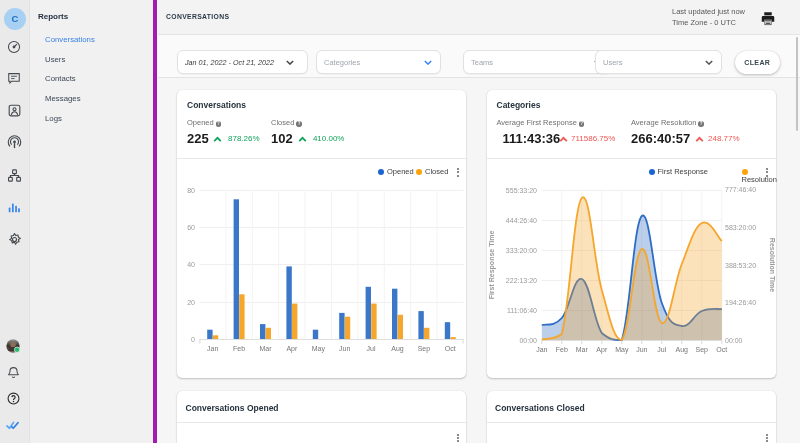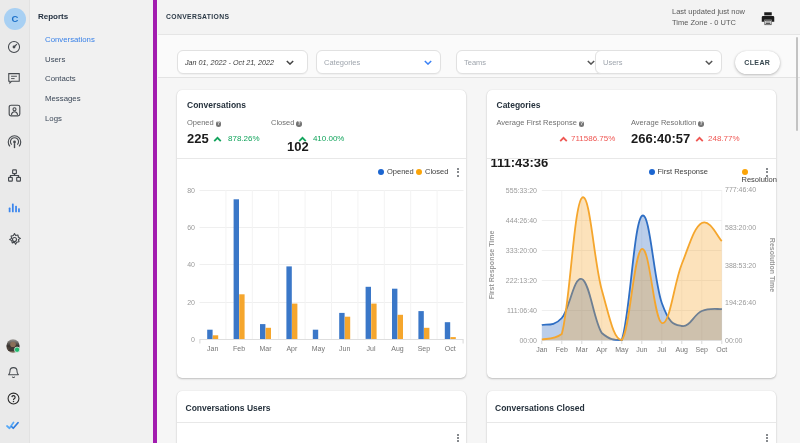--- a/index.html
+++ b/index.html
@@ -138,21 +138,21 @@
     <svg class="chev" style="right:13px" width="8" height="5" viewBox="0 0 10 6" fill="none" stroke="#444" stroke-width="1.8">
         <path d="M1 1 L5 5 L9 1"></path>
       </svg>
   </div>
   <div class="fbox" style="left:158px;width:125px;">
     <span class="txt" style="color:#9fa5ad;">Categories</span>
     <svg class="chev" width="8" height="5" viewBox="0 0 10 6" fill="none" stroke="#3b82f6" stroke-width="1.8">
         <path d="M1 1 L5 5 L9 1"></path>
       </svg>
   </div>
-  <div class="fbox" style="left:298px;width:148px;text-align:center;">
+  <div class="fbox" style="left:305px;width:148px;text-align:center;">
     <span class="txt" style="color:#9fa5ad;">Teams</span>
     <svg class="chev" width="8" height="5" viewBox="0 0 10 6" fill="none" stroke="#555" stroke-width="1.8">
         <path d="M1 1 L5 5 L9 1"></path>
       </svg>
   </div>
   <div class="fbox" style="left:437px;width:127px;">
     <span class="txt" style="color:#9fa5ad;">Users</span>
     <svg class="chev" width="8" height="5" viewBox="0 0 10 6" fill="none" stroke="#555" stroke-width="1.8">
         <path d="M1 1 L5 5 L9 1"></path>
       </svg>
@@ -162,21 +162,21 @@
 
 <div class="card" style="left:177px;top:90px;width:289px;height:288px;">
   <div class="ctitle">Conversations</div>
   <div class="lbl" style="left:10px;">Opened<span class="qi">?</span></div>
   <div class="lbl" style="left:94px;">Closed<span class="qi">?</span></div>
   <div class="bignum" style="left:10px;">225</div>
   <svg class="abs" style="left:35.7px;top:46px;" width="9" height="7" viewBox="0 0 11 7" fill="none" stroke="#12a45c" stroke-width="2.2">
       <path d="M1.5 5.5 L5.5 1.5 L9.5 5.5"></path>
     </svg>
   <div class="pct green" style="left:51px;">878.26%</div>
-  <div class="bignum" style="left:110px;margin-top:8px;">102</div>
+  <div class="bignum" style="left:94px;">102</div>
   <svg class="abs" style="left:121px;top:46px;" width="9" height="7" viewBox="0 0 11 7" fill="none" stroke="#12a45c" stroke-width="2.2">
       <path d="M1.5 5.5 L5.5 1.5 L9.5 5.5"></path>
     </svg>
   <div class="pct green" style="left:135.9px;">410.00%</div>
   <div class="divider"></div>
   <div class="legend" style="left:201px;"><span class="ldot" style="background:#1b65d0;"></span>Opened</div>
   <div class="legend" style="left:239px;"><span class="ldot" style="background:#fba408;"></span>Closed</div>
   <div class="menu3" style="left:280px;top:78px;">
       <i></i>
       <i></i>
@@ -243,21 +243,21 @@
         <text class="m" x="246.9" y="261" text-anchor="middle">Sep</text>
         <text class="m" x="273.3" y="261" text-anchor="middle">Oct</text>
     </g>
   </svg>
 </div>
 
 <div class="card" style="left:486.5px;top:90px;width:289.5px;height:288px;">
   <div class="ctitle">Categories</div>
   <div class="lbl" style="left:10px;">Average First Response<span class="qi">?</span></div>
   <div class="lbl" style="left:144.5px;">Average Resolution<span class="qi">?</span></div>
-  <div class="bignum" style="left:4px;margin-top:24px;">111:43:36</div>
+  <div class="bignum" style="left:16px;">111:43:36</div>
   <svg class="abs" style="left:72.5px;top:46px;" width="9" height="7" viewBox="0 0 11 7" fill="none" stroke="#ef5753" stroke-width="2.2">
       <path d="M1.5 5.5 L5.5 1.5 L9.5 5.5"></path>
     </svg>
   <div class="pct red" style="left:84.5px;">711586.75%</div>
   <div class="bignum" style="left:144.5px;">266:40:57</div>
   <svg class="abs" style="left:208.5px;top:46px;" width="9" height="7" viewBox="0 0 11 7" fill="none" stroke="#ef5753" stroke-width="2.2">
       <path d="M1.5 5.5 L5.5 1.5 L9.5 5.5"></path>
     </svg>
   <div class="pct red" style="left:221.5px;">248.77%</div>
   <div class="divider"></div>
@@ -330,21 +330,21 @@
         <text class="m" x="154.8" y="262" text-anchor="middle">Jun</text>
         <text class="m" x="174.8" y="262" text-anchor="middle">Jul</text>
         <text class="m" x="194.8" y="262" text-anchor="middle">Aug</text>
         <text class="m" x="214.8" y="262" text-anchor="middle">Sep</text>
         <text class="m" x="234.8" y="262" text-anchor="middle">Oct</text>
     </g>
   </svg>
 </div>
 
 <div class="card" style="left:177px;top:390.5px;width:289px;height:70px;">
-  <div class="ctitle" style="top:12px;left:8.5px;">Conversations Users</div>
+  <div class="ctitle" style="top:12px;left:8.5px;">Conversations Opened</div>
   <div class="divider" style="top:31.5px;"></div>
   <div class="menu3" style="left:280px;top:43px;">
       <i></i>
       <i></i>
       <i></i>
     </div>
 </div>
 <div class="card" style="left:486.5px;top:390.5px;width:289.5px;height:70px;">
   <div class="ctitle" style="top:12px;left:8.5px;">Conversations Closed</div>
   <div class="divider" style="top:31.5px;"></div>

